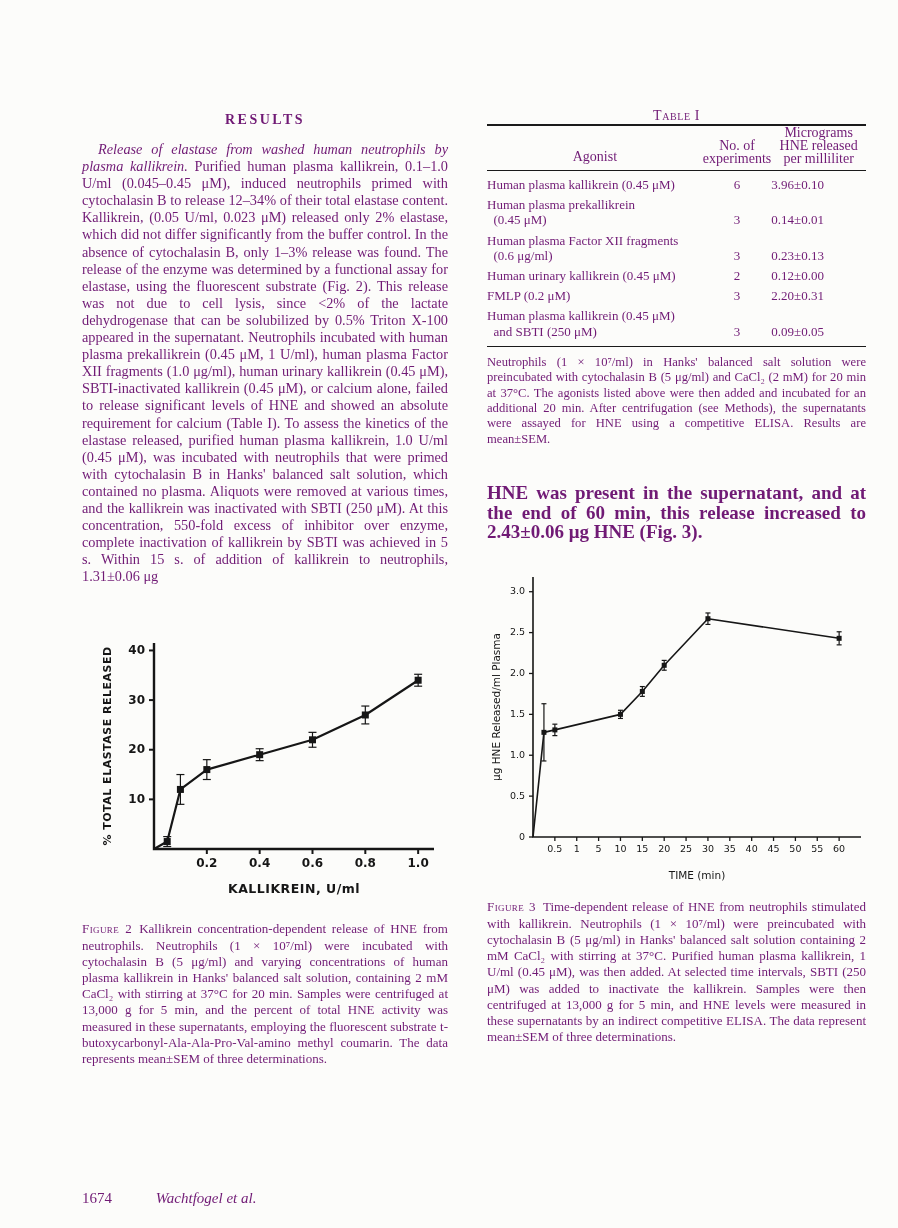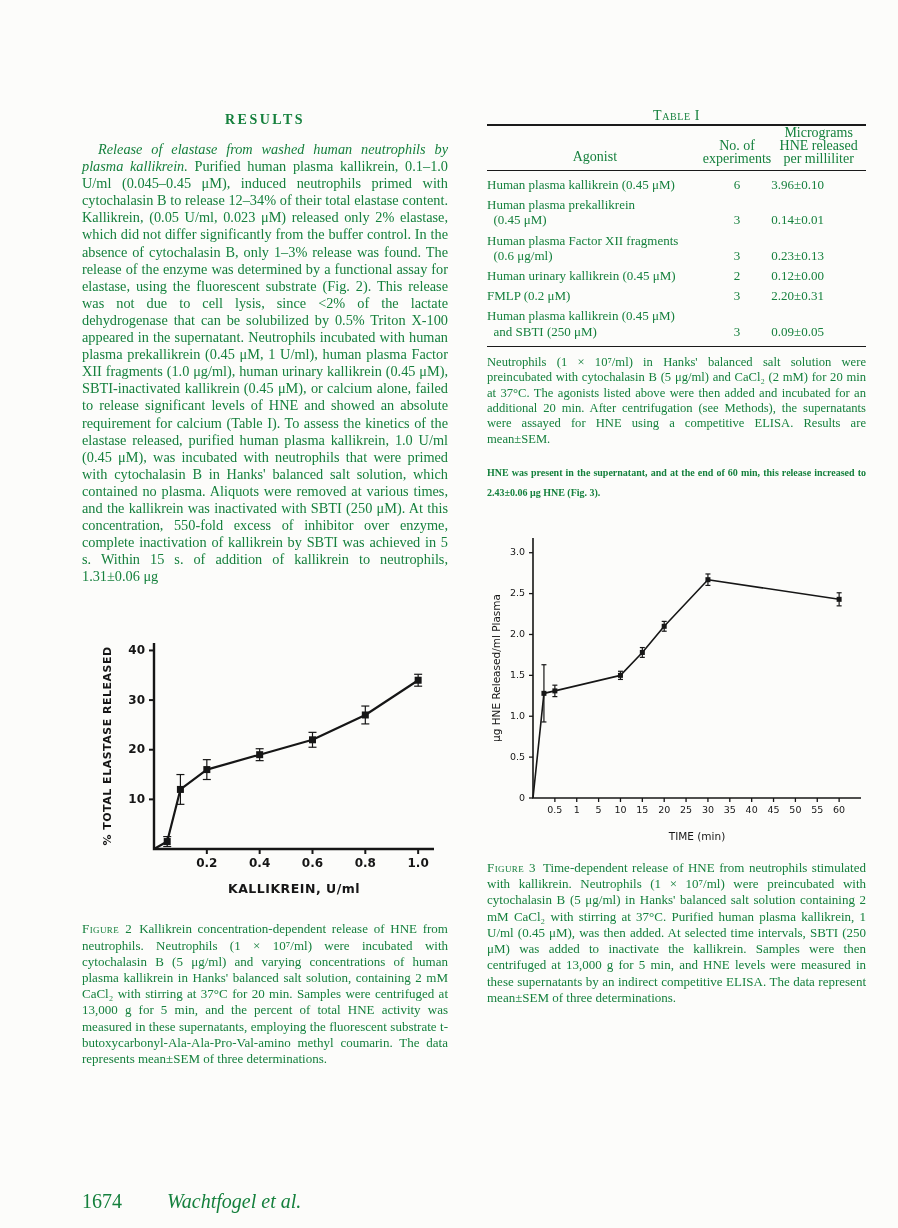--- a/index.html
+++ b/index.html
@@ -1,19 +1,19 @@
 <!DOCTYPE html>
 <html><head>
 <meta charset="utf-8">
 <style>
   * { margin:0; padding:0; box-sizing:border-box; }
   html,body { background:#e9e9e7; }
   .page {
     position:relative; width:898px; height:1228px; margin:0 auto;
-    background:#fcfcfa; color:#15803d;
+    background:#fcfcfa; color:#701a75;
     font-family:"Liberation Serif", serif;
     overflow:hidden;
   }
   .col-left  { position:absolute; left:82px;  top:112px; width:366px; }
   .col-right { position:absolute; left:487px; top:108px; width:379px; }
 
   .results-heading {
     text-align:center; font-size:14px; font-weight:bold;
     letter-spacing:2.5px; margin-bottom:13px;
   }
@@ -54,25 +54,25 @@
   .td-n   { text-align:center; width:17%; }
   .td-val { text-align:left; padding-left:14px; width:25%; }
   tbody tr:first-child td { padding-top:6px; }
   tbody tr:last-child  td { padding-bottom:7px; }
 
   .footnote {
     font-size:12.6px; line-height:15.4px; text-align:justify; margin-top:8px;
   }
 
   .cont-para {
-    font-size:10px; line-height:19.4px; text-align:justify;
-    font-weight:600; margin-top:16px;
-  }
-
-  .footer { position:absolute; left:82px; top:1190px; font-size:20px; }
+    font-size:19px; line-height:19.4px; text-align:justify;
+    font-weight:600; margin-top:36px;
+  }
+
+  .footer { position:absolute; left:82px; top:1190px; font-size:15px; }
   .footer .authors { font-style:italic; margin-left:40px; }
 </style>
 </head>
 <body>
 
 <div class="page">
 
   <div class="col-left">
     <h2 class="results-heading">RESULTS</h2>
 

